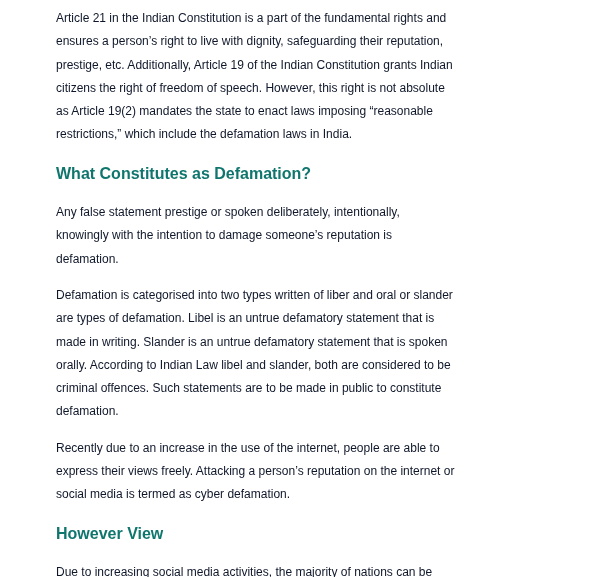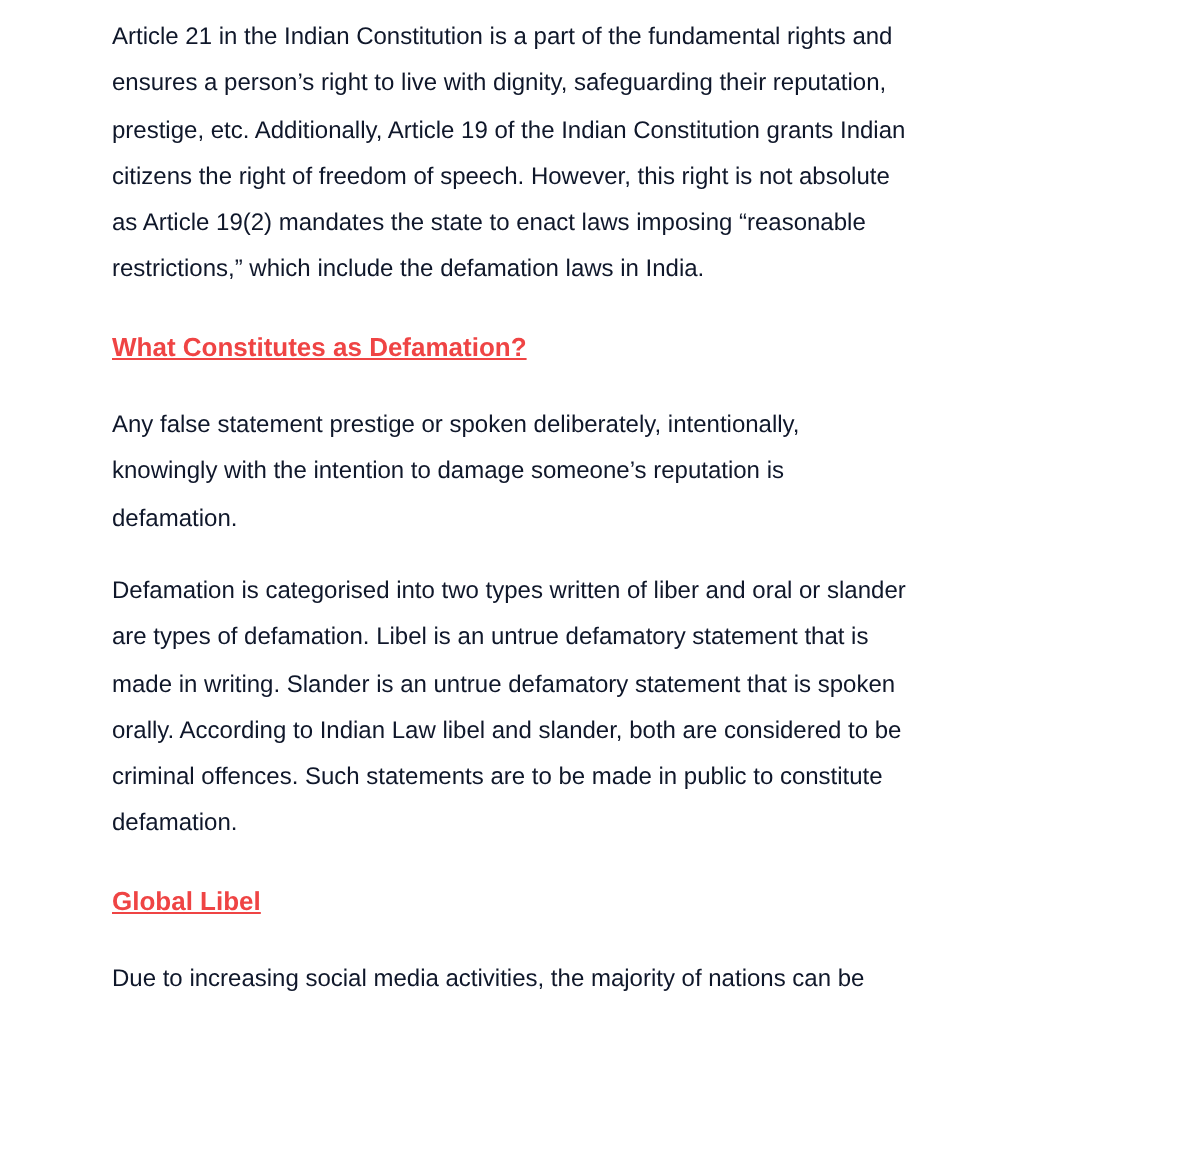--- a/index.html
+++ b/index.html
@@ -21,28 +21,27 @@
   .para {
     font-size: 12px;
     line-height: 23.3px;
     font-weight: 400;
     color: #0f172a;
     margin: 0 0 13px 0;
     white-space: pre-line;
     max-width: 500px;
   }
   .head {
-    font-size: 13px;
+    font-size: 16px;
     line-height: 23.3px;
     font-weight: 700;
-    color: #ef4444;
+    color: #0f766e;
     margin: 15px 0 16px 0;
     white-space: pre-line;
     max-width: 500px;
-    text-decoration: underline;
   }
   .para:last-child {
     margin-bottom: 0;
   }
 </style>
 </head>
 <body>
 
 <main class="article">
   <p class="para">Article 21 in the Indian Constitution is a part of the fundamental rights and
@@ -58,17 +57,20 @@
 knowingly with the intention to damage someone’s reputation is
 defamation.</p>
 
   <p class="para">Defamation is categorised into two types written of liber and oral or slander
 are types of defamation. Libel is an untrue defamatory statement that is
 made in writing. Slander is an untrue defamatory statement that is spoken
 orally. According to Indian Law libel and slander, both are considered to be
 criminal offences. Such statements are to be made in public to constitute
 defamation.</p>
 
+  <p class="para">Recently due to an increase in the use of the internet, people are able to
+express their views freely. Attacking a person’s reputation on the internet or
+social media is termed as cyber defamation.</p>
 
-  <h2 class="head">Global Libel</h2>
+  <h2 class="head">However View</h2>
 
   <p class="para">Due to increasing social media activities, the majority of nations can be</p>
 </main>
 
 </body></html>

